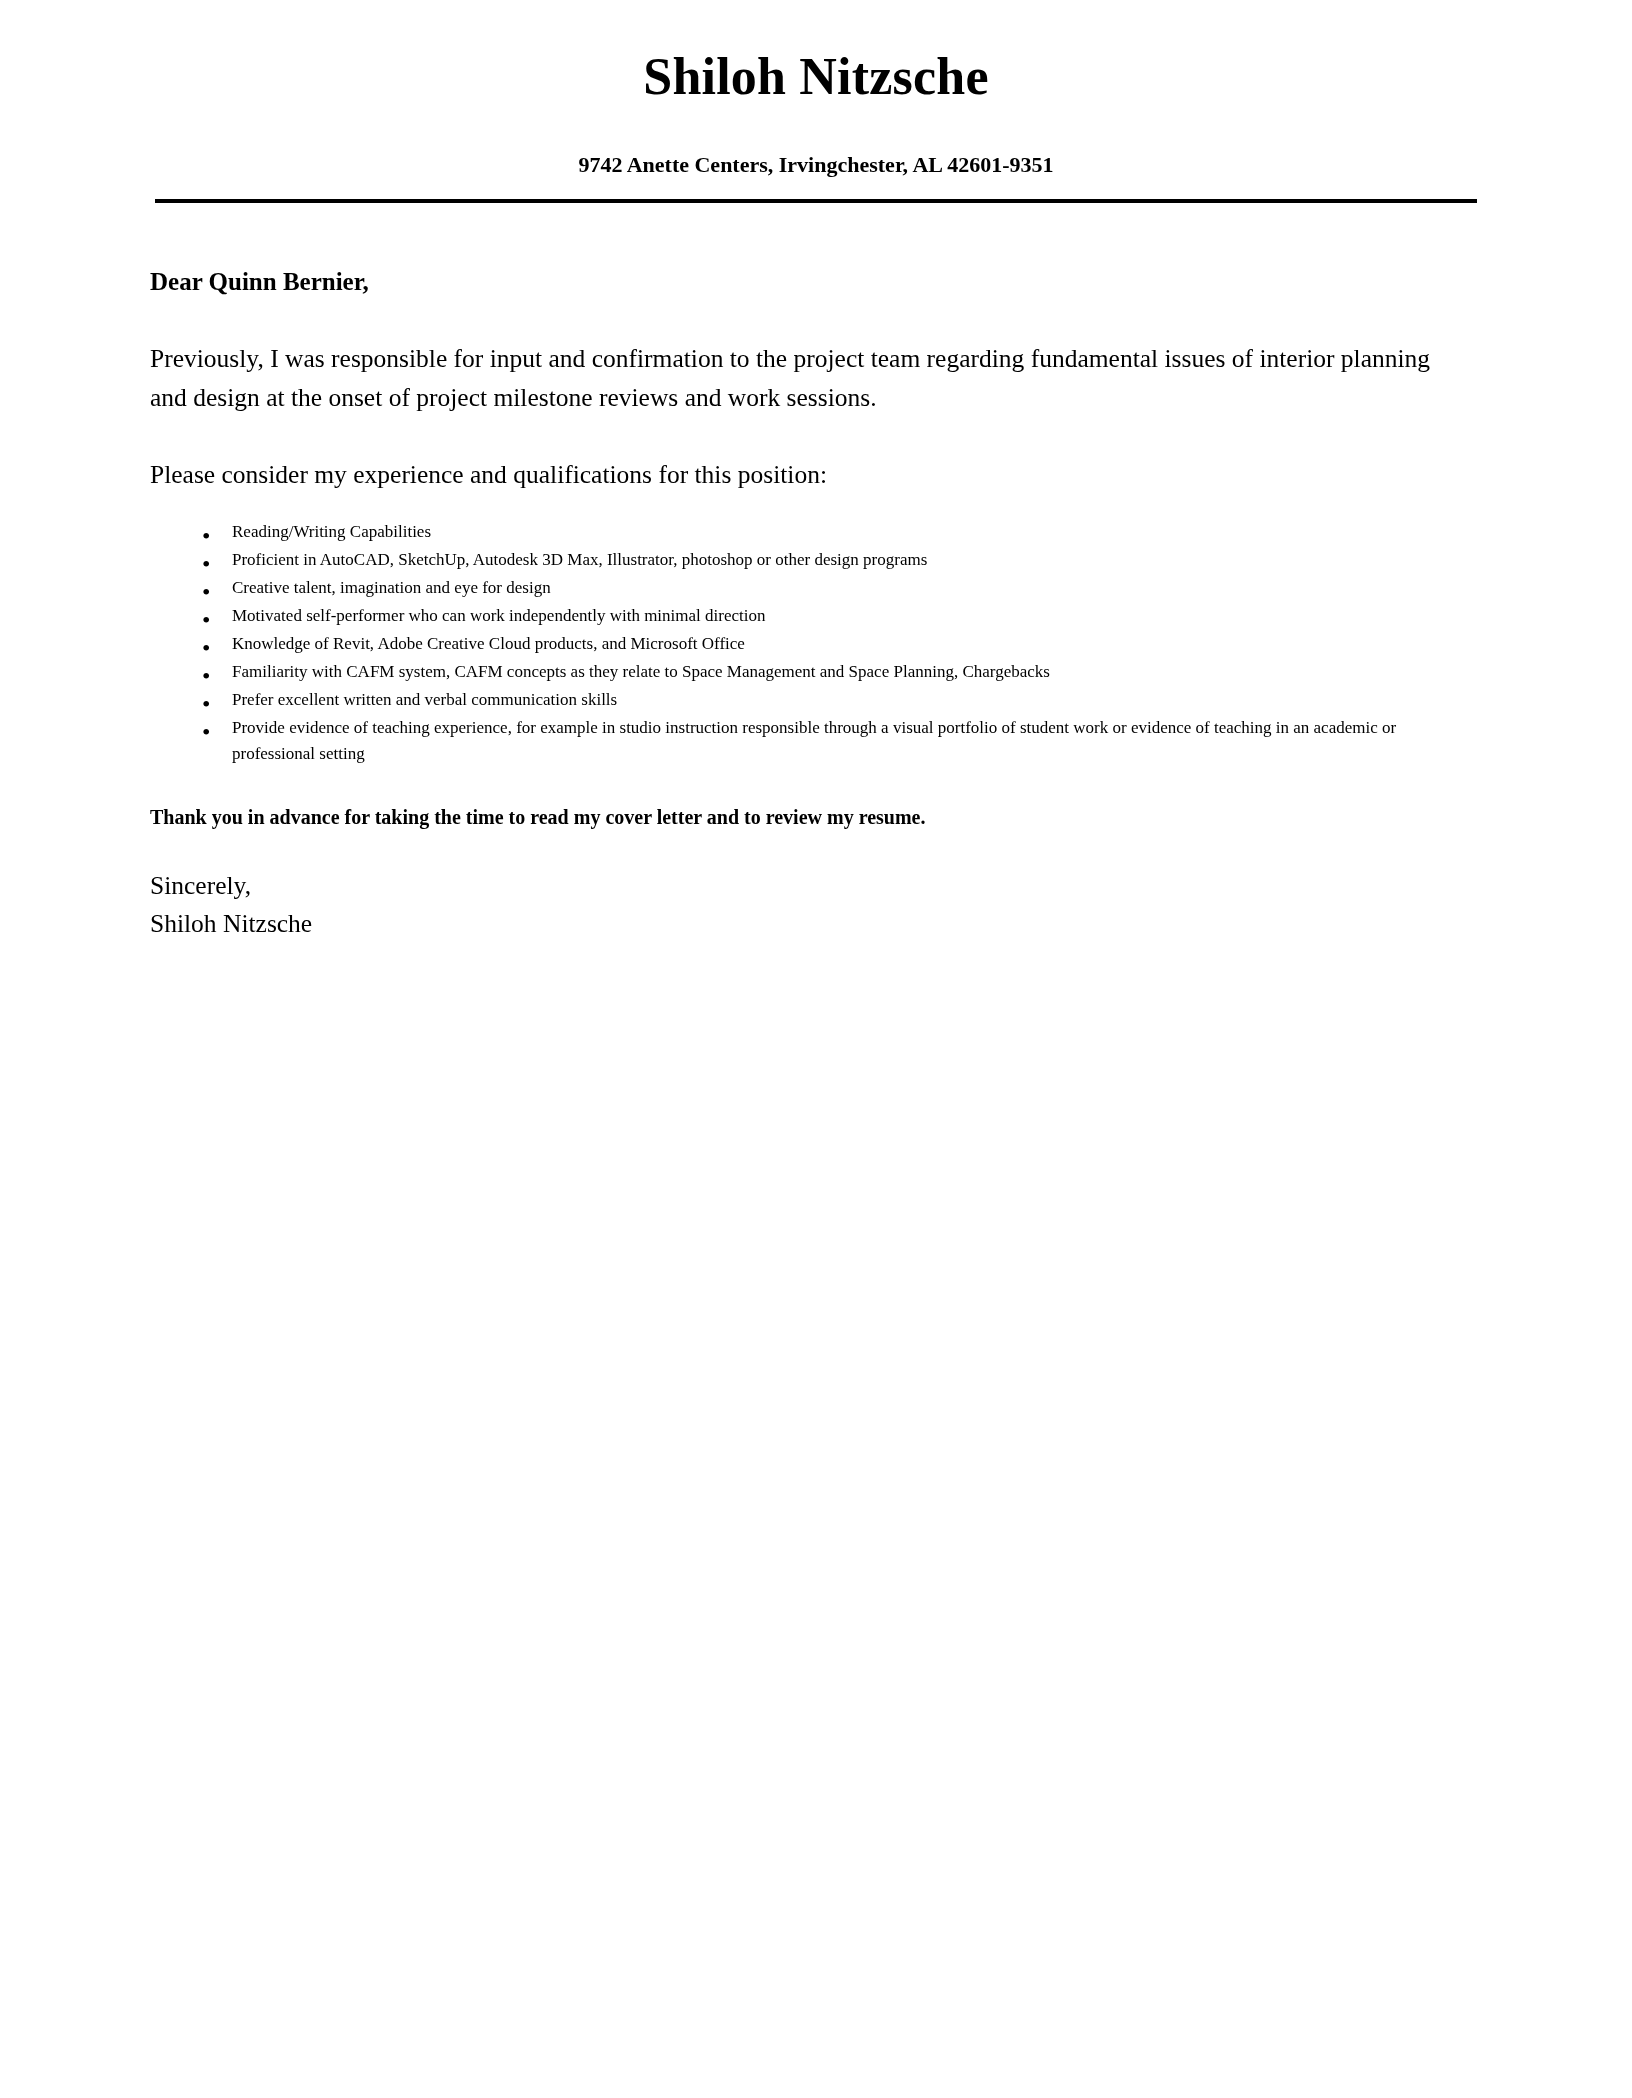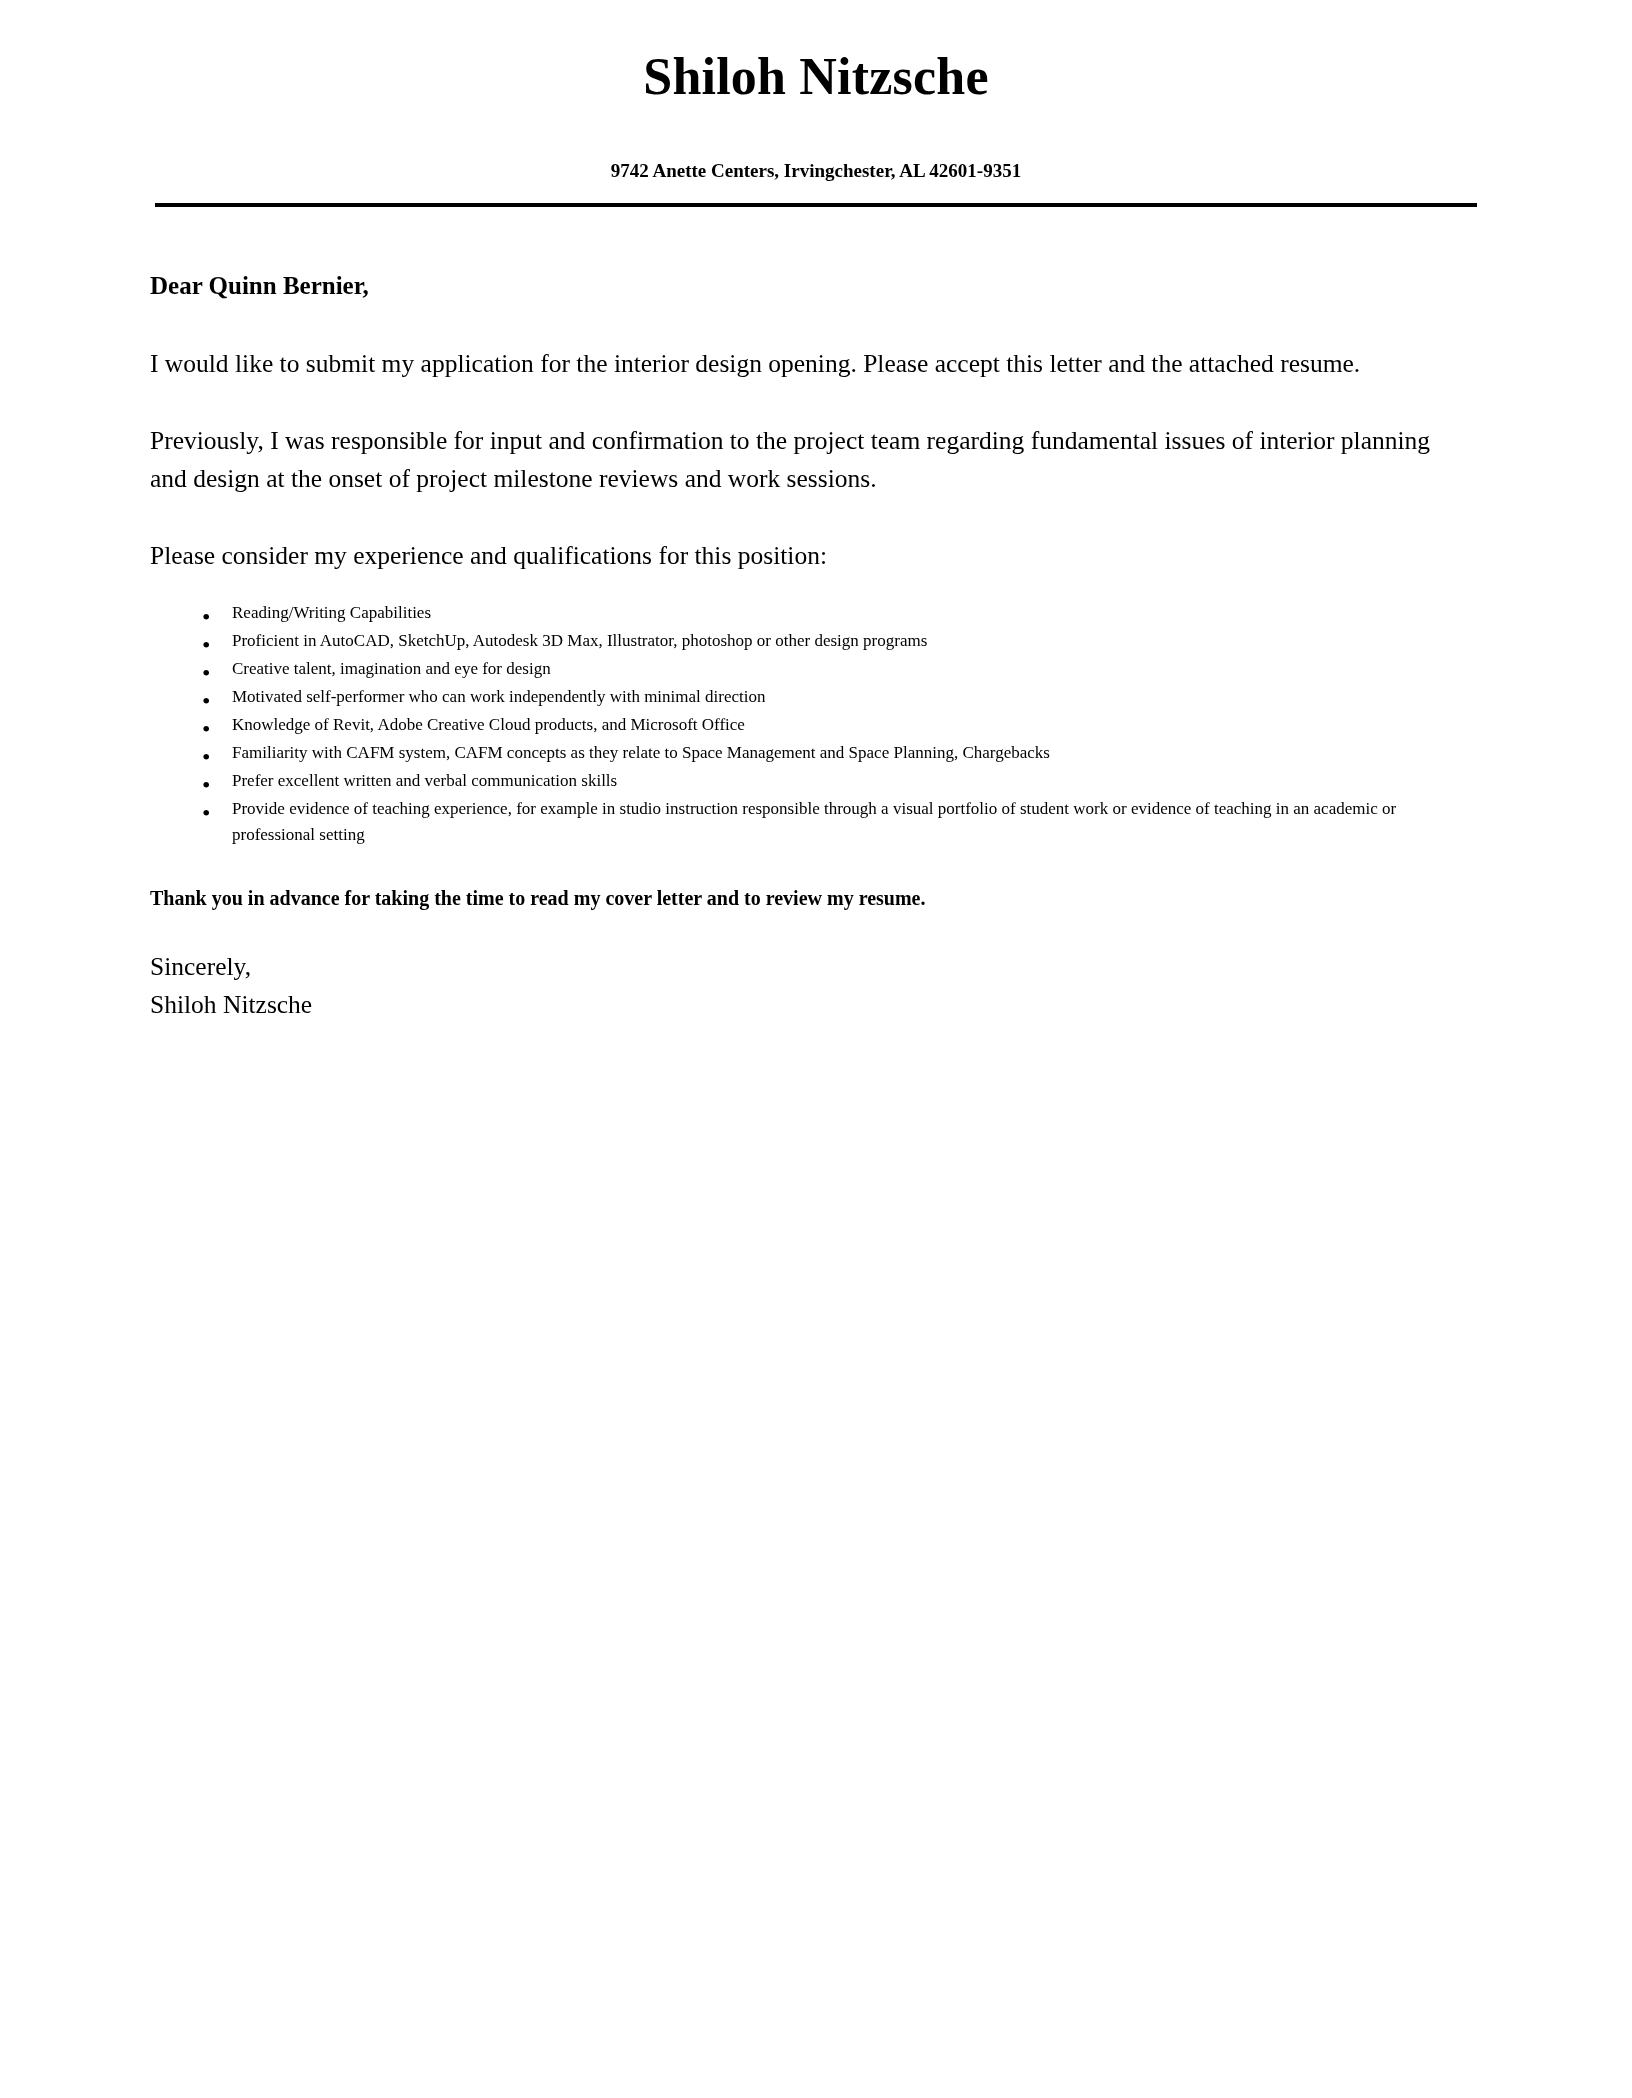--- a/index.html
+++ b/index.html
@@ -38,23 +38,23 @@
     line-height: 1.12;
     letter-spacing: 0.2px;
     margin: 0;
     padding: 0 150px;
   }
 
   .letterhead-address {
     text-align: center;
     font-family: "Liberation Serif", "DejaVu Serif", serif;
     font-weight: bold;
-    font-size: 19px;
+    font-size: 22px;
     line-height: 1.2;
-    margin: 16px;
+    margin: 8px;
     padding: 38px 150px 0 150px;
   }
 
   .letterhead-rule {
     border: 0;
     border-top: 4px solid #000000;
     margin: 20px 155px 0 155px;
     height: 0;
   }
 
@@ -133,21 +133,20 @@
   <header class="letterhead">
     <h1 class="letterhead-name">Shiloh Nitzsche</h1>
     <div class="letterhead-address">9742 Anette Centers, Irvingchester, AL 42601-9351</div>
     <hr class="letterhead-rule">
   </header>
 
   <main class="letter-body">
 
     <p class="salutation">Dear Quinn Bernier,</p>
 
-    <p class="para">I would like to submit my application for the interior design opening. Please accept this letter and the attached resume.</p>
 
     <p class="para">Previously, I was responsible for input and confirmation to the project team regarding fundamental issues of interior planning and design at the onset of project milestone reviews and work sessions.</p>
 
     <p class="qual-intro">Please consider my experience and qualifications for this position:</p>
 
     <ul class="qual-list">
       <li>Reading/Writing Capabilities</li>
       <li>Proficient in AutoCAD, SketchUp, Autodesk 3D Max, Illustrator, photoshop or other design programs</li>
       <li>Creative talent, imagination and eye for design</li>
       <li>Motivated self-performer who can work independently with minimal direction</li>

